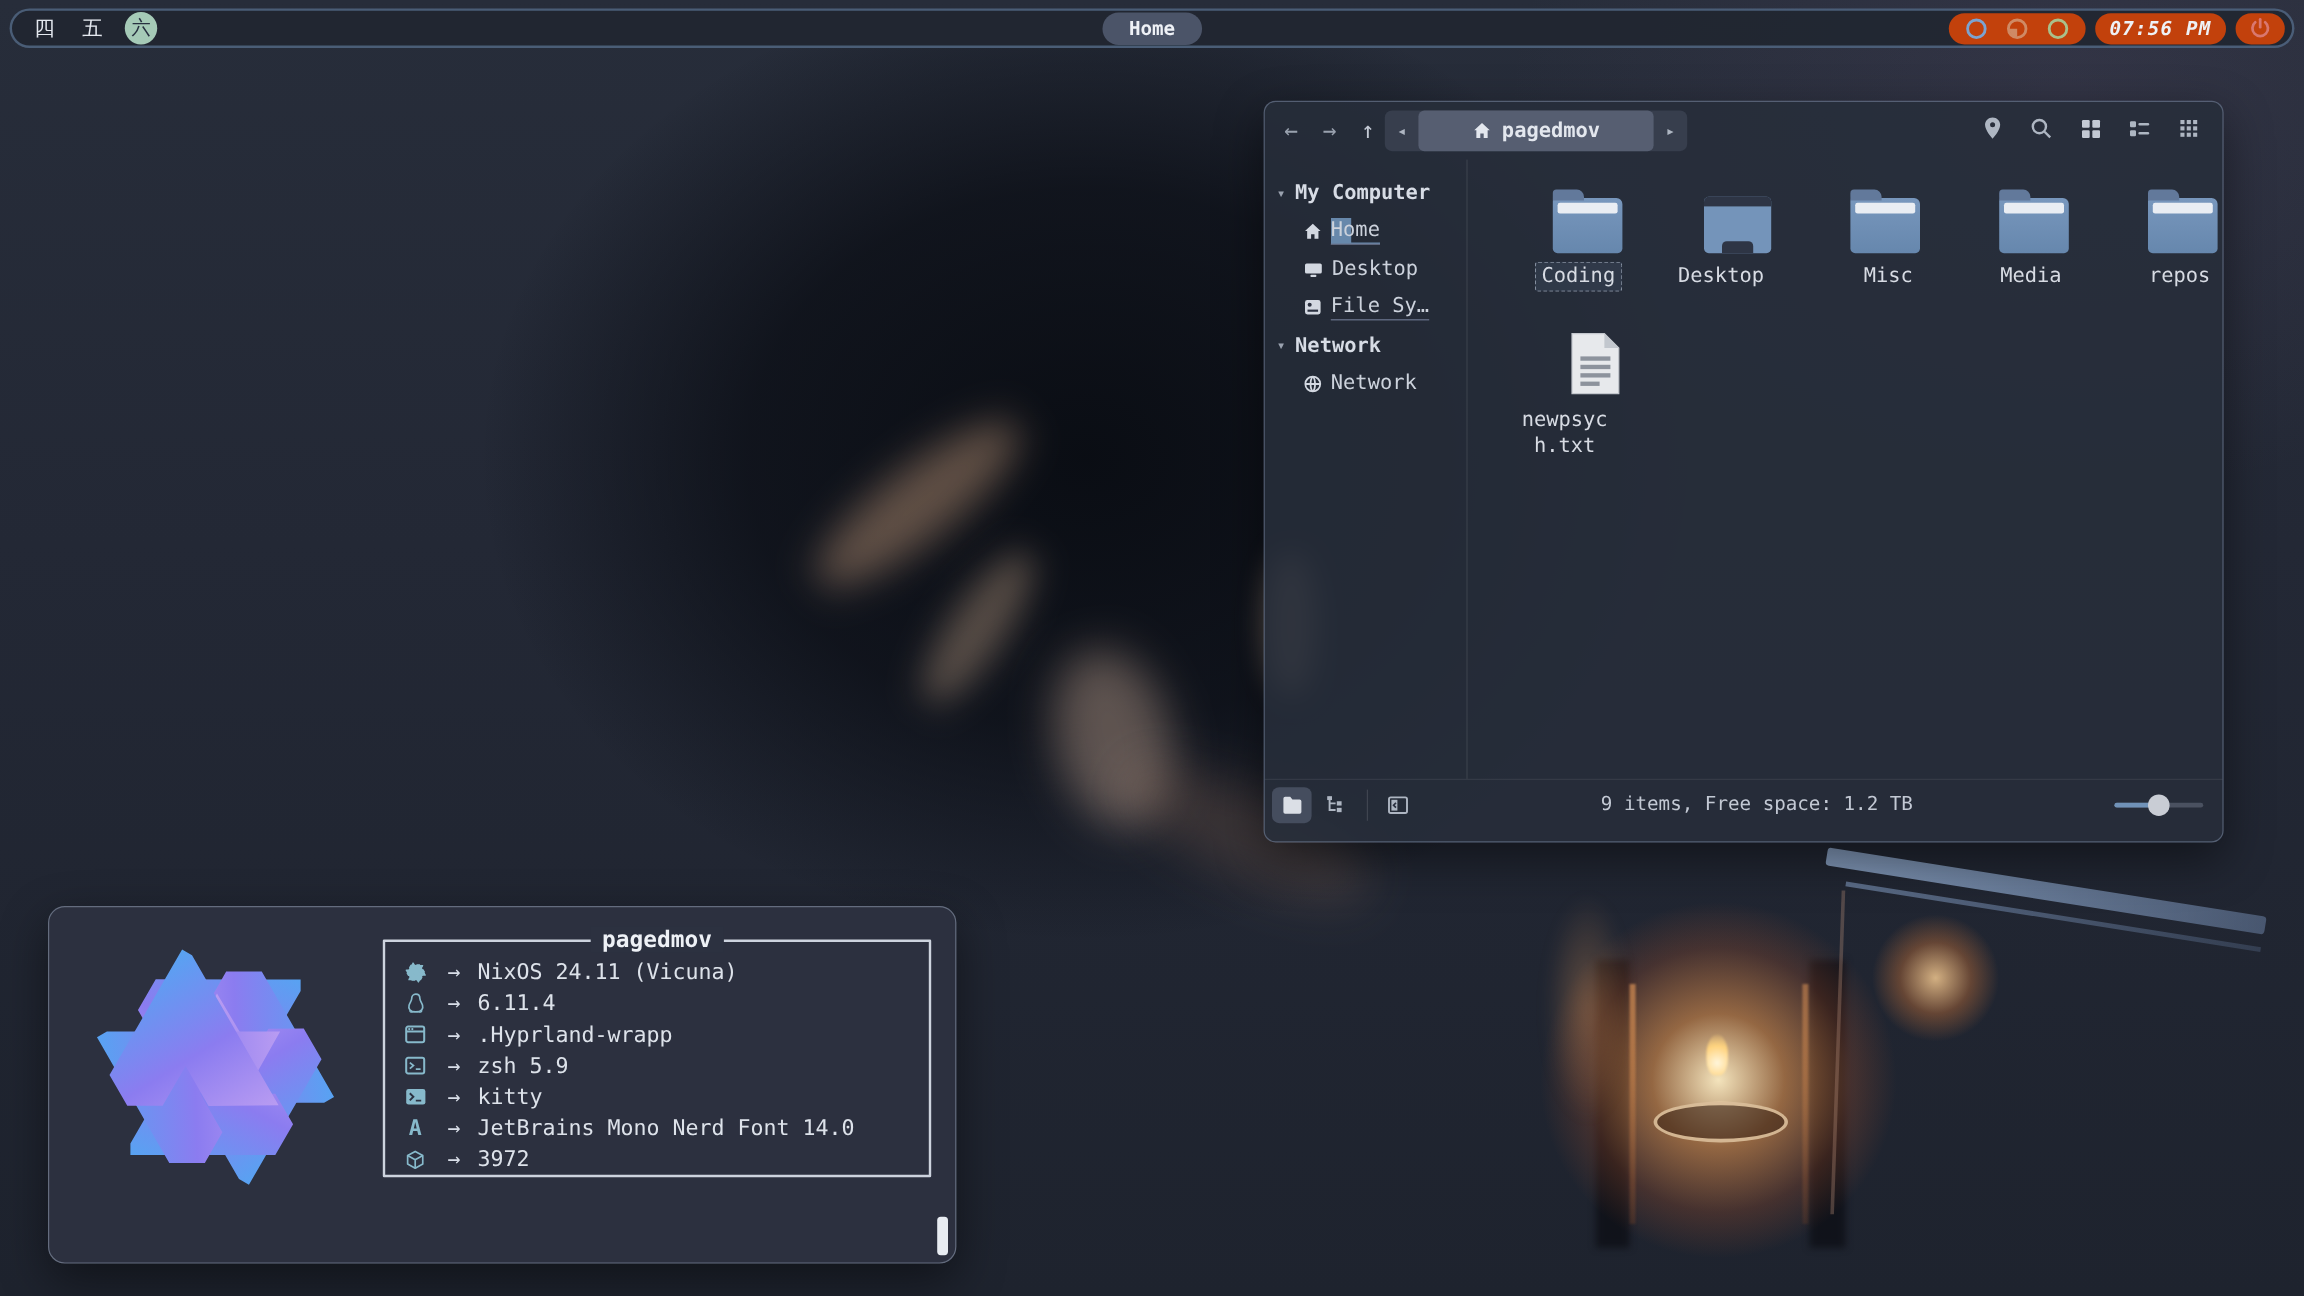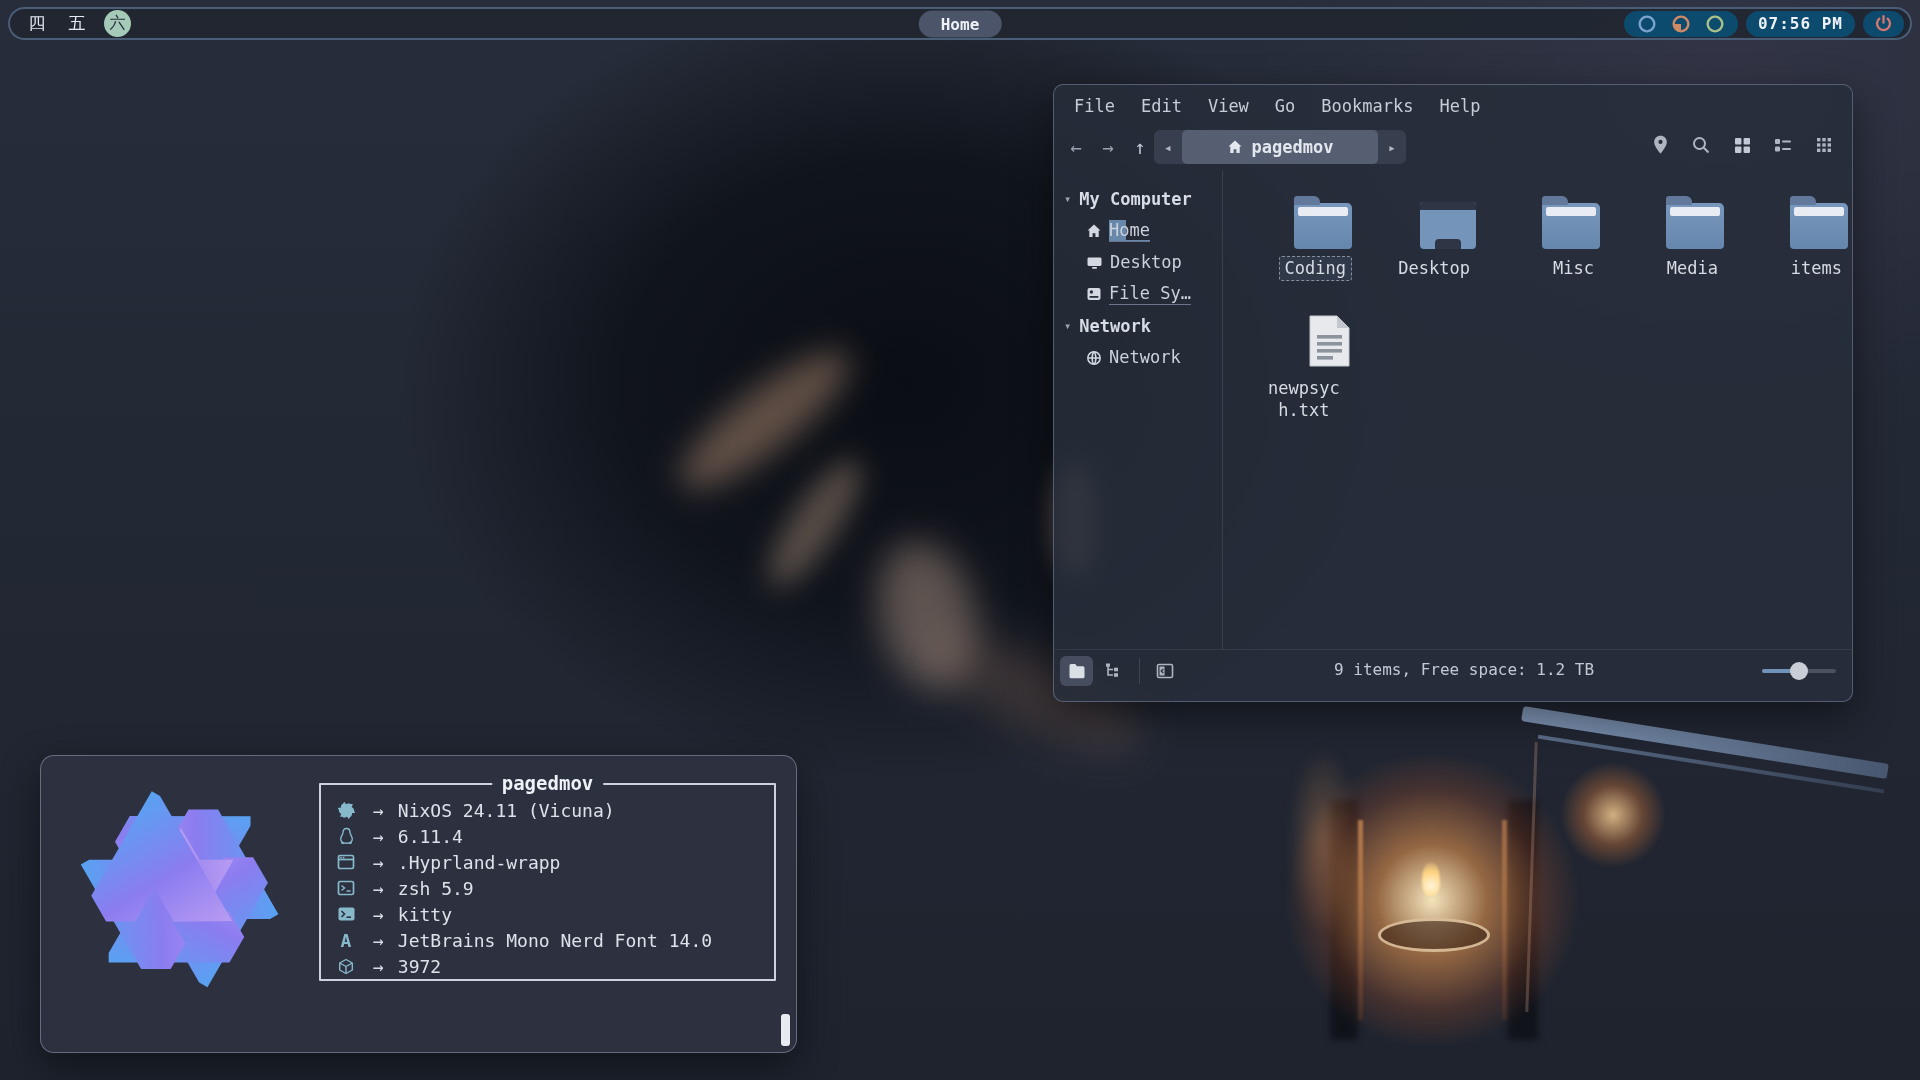--- a/index.html
+++ b/index.html
@@ -55,21 +55,21 @@
     background:rgba(33,38,49,0.94); border:2px solid rgba(108,138,176,0.55);
     display:flex; align-items:center; }
   .ws-group { display:flex; align-items:center; gap:14px; margin-left:14px; }
   .ws { color:#e4e8ef; font-size:17px; width:26px; text-align:center; }
   .ws.active { background:#a5cab7; color:#273040; width:27px; height:27px; border-radius:50%;
     display:flex; align-items:center; justify-content:center; font-size:16px; }
   .tb-center { position:absolute; left:50%; top:50%; transform:translate(-50%,-50%);
     background:#4b5468; color:#eef1f6; font-weight:bold; font-size:16px;
     padding:4px 22px; border-radius:14px; }
   .tb-right { margin-left:auto; display:flex; align-items:center; gap:8px; margin-right:6px; }
-  .pill { background:#0c4a6e; border-radius:13px; height:26px; display:flex; align-items:center; padding:0 12px; gap:12px; }
+  .pill { background:#c2410c; border-radius:13px; height:26px; display:flex; align-items:center; padding:0 12px; gap:12px;font-style:italic; }
   .clock { color:#eef1f6; font-weight:bold; font-size:16px; letter-spacing:1px; }
 
   
   #fm { left:1053px; top:84px; width:800px; height:618px; border-radius:10px;
     background:rgba(39,45,58,0.88); border:1px solid rgba(160,180,210,0.38);
     box-shadow:0 14px 40px rgba(0,0,0,0.45); display:flex; flex-direction:column; }
   .fm-menubar { height:38px; display:flex; align-items:center; gap:26px; padding:4px 0 0 20px;
     font-size:17px; color:#c7cdd7; }
   .fm-menubar span { cursor:default; }
   .fm-toolbar { height:48px; position:relative; }
@@ -213,28 +213,20 @@
           <path d="M12,3.5 V11"></path>
             <path d="M7.3,6.4 a7.4,7.4 0 1 0 9.4,0"></path>
         </svg>
       </span>
     </div>
   </div>
 </div>
 
 <div id="fm" class="abs">
 
-  <div class="fm-menubar">
-    <span>File</span>
-    <span>Edit</span>
-    <span>View</span>
-    <span>Go</span>
-    <span>Bookmarks</span>
-    <span>Help</span>
-  </div>
 
   <div class="fm-toolbar">
     <div class="nav-arrow" style="left:8px;">←</div>
     <div class="nav-arrow" style="left:40px;">→</div>
     <div class="nav-arrow" style="left:72px; color:#c4cad5;">↑</div>
 
     <div class="pathbar">
       <span class="path-chev">◂</span>
       <div class="path-seg">
         <span>
@@ -365,21 +357,21 @@
       <div class="file-cell">
         <div class="icn-box">
             <div class="icn-folder"></div>
           </div>
         <div class="file-label">Media</div>
       </div>
       <div class="file-cell">
         <div class="icn-box">
             <div class="icn-folder"></div>
           </div>
-        <div class="file-label">items</div>
+        <div class="file-label">repos</div>
       </div>
       <div class="file-cell">
         <div class="icn-box">
           <span>
             <svg width="45" height="56" viewBox="0 0 45 56">
                 <path d="M3 3 h27 l12 12 v38 h-39 z" fill="#e7e9ec" stroke="#c3c7cd" stroke-width="1"></path>
                 <path d="M30 3 l12 12 h-12 z" fill="#c2c7ce"></path>
                 <g fill="#8d939d">
                   <rect x="10" y="22" width="25" height="3.6"></rect>
                   <rect x="10" y="29" width="25" height="3.6"></rect>

